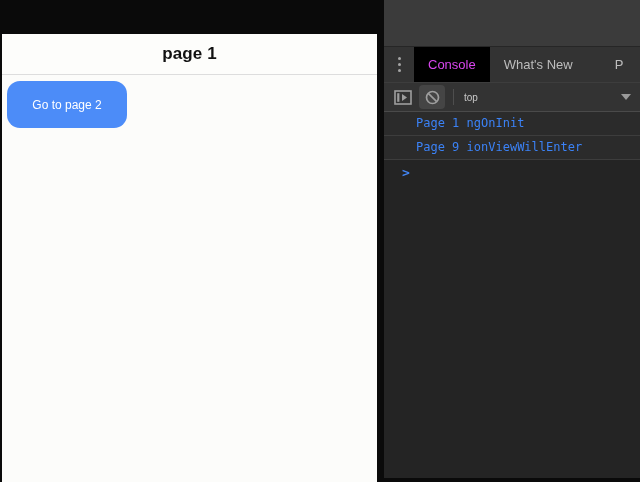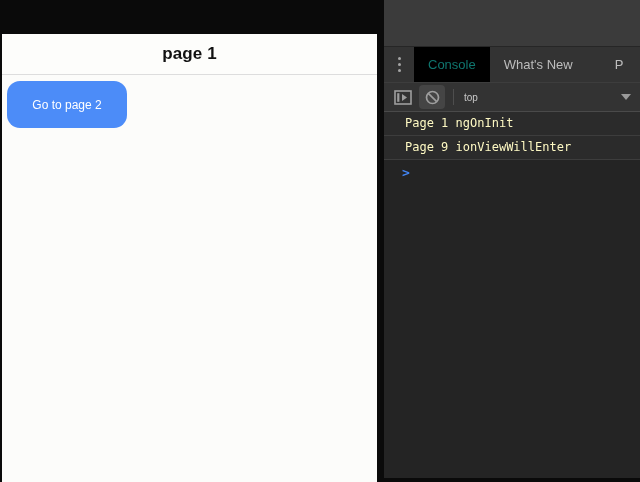--- a/index.html
+++ b/index.html
@@ -60,21 +60,21 @@
     width:30px; display:flex; flex-direction:column;
     align-items:center; justify-content:center; gap:3px;
     cursor:pointer; flex:0 0 auto;
   }
   .kebab i { width:3px; height:3px; border-radius:50%; background:#a5a5a5; }
   .dt-tab {
     display:flex; align-items:center;
     padding:0 14px; font-size:13px; color:#bdbdbd;
     white-space:nowrap; cursor:pointer;
   }
-  .dt-tab.selected { background:#000000; color:#0f766e; }
+  .dt-tab.selected { background:#000000; color:#d946ef; }
   .dt-tab.cut { margin-left:14px; }
 
   .dt-toolbar {
     height:29px; background:#333333;
     border-bottom:1px solid #4a4a4a;
     display:flex; align-items:center;
     flex:0 0 auto;
   }
   .tb-icon-btn {
     display:flex; align-items:center; justify-content:center;
@@ -97,23 +97,23 @@
     border-right:5px solid transparent;
     border-top:6px solid #9a9a9a;
     cursor:pointer;
   }
 
   .dt-console { flex:1; background:#242424; display:flex; flex-direction:column; }
   .console-row {
     height:24px; line-height:23px;
     background:#2b2b2b;
     border-bottom:1px solid #3d3d3d;
-    padding-left:21px;
+    padding-left:32px;
     font-family:"DejaVu Sans Mono", monospace;
-    font-size:12px; color:#fef9c3;
+    font-size:12px; color:#3b82f6;
     white-space:nowrap; overflow:hidden;
   }
   .console-prompt {
     height:24px; display:flex; align-items:center;
     padding-left:18px; cursor:text;
   }
   .prompt-chevron {
     font-family:"DejaVu Sans Mono", monospace;
     font-size:13px; font-weight:700; color:#4285f4;
   }

